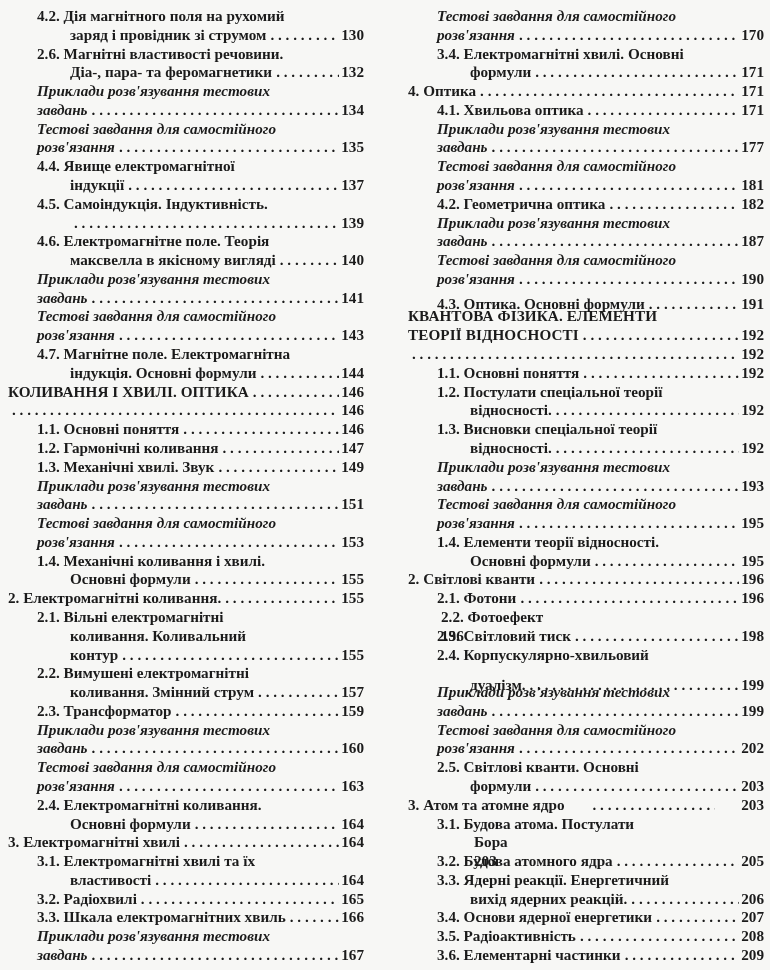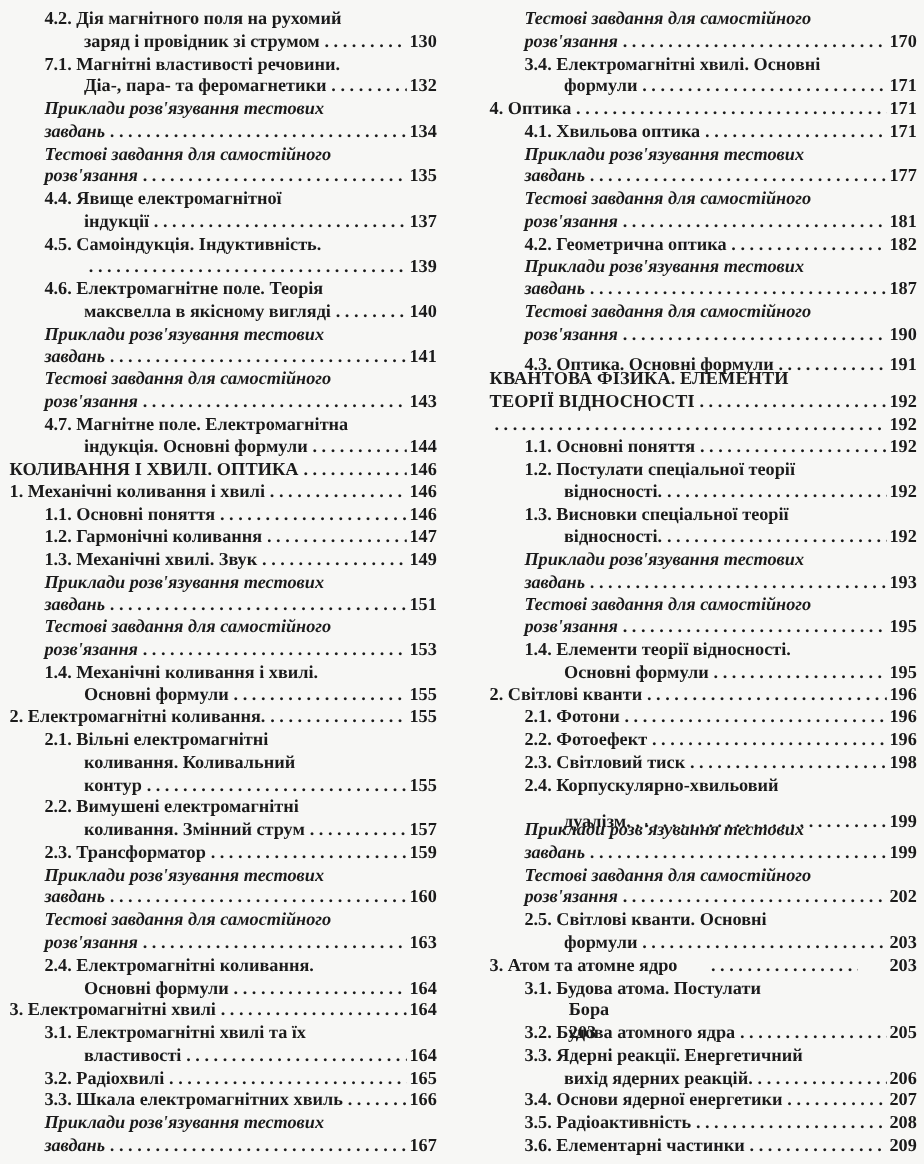--- a/index.html
+++ b/index.html
@@ -37,21 +37,21 @@
 <body>
 
 <div class="page">
   <div class="col left" id="col-0"><div class="toc-entry"><div class="line" style="top: 0px; padding-left: 33px;">
           <span class="txt">4.2. Дія магнітного поля на рухомий</span>
         </div><div class="line" style="top: 18.78px; padding-left: 66px;">
           <span class="txt">заряд і провідник зі струмом</span>
           <span class="dots"></span>
           <span class="pg">130</span>
         </div></div><div class="toc-entry"><div class="line" style="top: 37.56px; padding-left: 33px;">
-          <span class="txt">7.1. Магнітні властивості речовини.</span>
+          <span class="txt">2.6. Магнітні властивості речовини.</span>
         </div><div class="line" style="top: 56.34px; padding-left: 66px;">
           <span class="txt">Діа-, пара- та феромагнетики</span>
           <span class="dots"></span>
           <span class="pg">132</span>
         </div></div><div class="toc-entry"><div class="line italic" style="top: 75.12px; padding-left: 33px;">
           <span class="txt">Приклади розв'язування тестових</span>
         </div><div class="line italic" style="top: 93.9px; padding-left: 33px;">
           <span class="txt">завдань</span>
           <span class="dots"></span>
           <span class="pg">134</span>
@@ -94,21 +94,20 @@
           <span class="txt">4.7. Магнітне поле. Електромагнітна</span>
         </div><div class="line" style="top: 356.82px; padding-left: 66px;">
           <span class="txt">індукція. Основні формули</span>
           <span class="dots"></span>
           <span class="pg">144</span>
         </div></div><div class="toc-entry"><div class="line upper" style="top: 375.6px; padding-left: 4px;">
           <span class="txt">КОЛИВАННЯ І ХВИЛІ. ОПТИКА</span>
           <span class="dots"></span>
           <span class="pg">146</span>
         </div></div><div class="toc-entry"><div class="line" style="top: 394.38px; padding-left: 4px;">
-          <span class="txt">1. Механічні коливання і хвилі</span>
           <span class="dots"></span>
           <span class="pg">146</span>
         </div></div><div class="toc-entry"><div class="line" style="top: 413.16px; padding-left: 33px;">
           <span class="txt">1.1. Основні поняття</span>
           <span class="dots"></span>
           <span class="pg">146</span>
         </div></div><div class="toc-entry"><div class="line" style="top: 431.94px; padding-left: 33px;">
           <span class="txt">1.2. Гармонічні коливання</span>
           <span class="dots"></span>
           <span class="pg">147</span>
@@ -295,21 +294,21 @@
           <span class="dots"></span>
           <span class="pg">195</span>
         </div></div><div class="toc-entry"><div class="line" style="top: 563.4px; padding-left: 4px;">
           <span class="txt">2. Світлові кванти</span>
           <span class="dots"></span>
           <span class="pg">196</span>
         </div></div><div class="toc-entry"><div class="line" style="top: 582.18px; padding-left: 33px;">
           <span class="txt">2.1. Фотони</span>
           <span class="dots"></span>
           <span class="pg">196</span>
-        </div></div><div class="toc-entry"><div class="line" style="top: 600.96px; padding-left: 33px;">
+        </div></div><div class="toc-entry"><div class="line" style="top: 600.96px; padding-left: 33px; flex-direction: column;">
           <span class="txt">2.2. Фотоефект</span>
           <span class="dots"></span>
           <span class="pg">196</span>
         </div></div><div class="toc-entry"><div class="line" style="top: 619.74px; padding-left: 33px;">
           <span class="txt">2.3. Світловий тиск</span>
           <span class="dots"></span>
           <span class="pg">198</span>
         </div></div><div class="toc-entry"><div class="line" style="top: 638.52px; padding-left: 33px;">
           <span class="txt">2.4. Корпускулярно-хвильовий</span>
         </div><div class="line" style="top: 669px; padding-left: 66px;">

